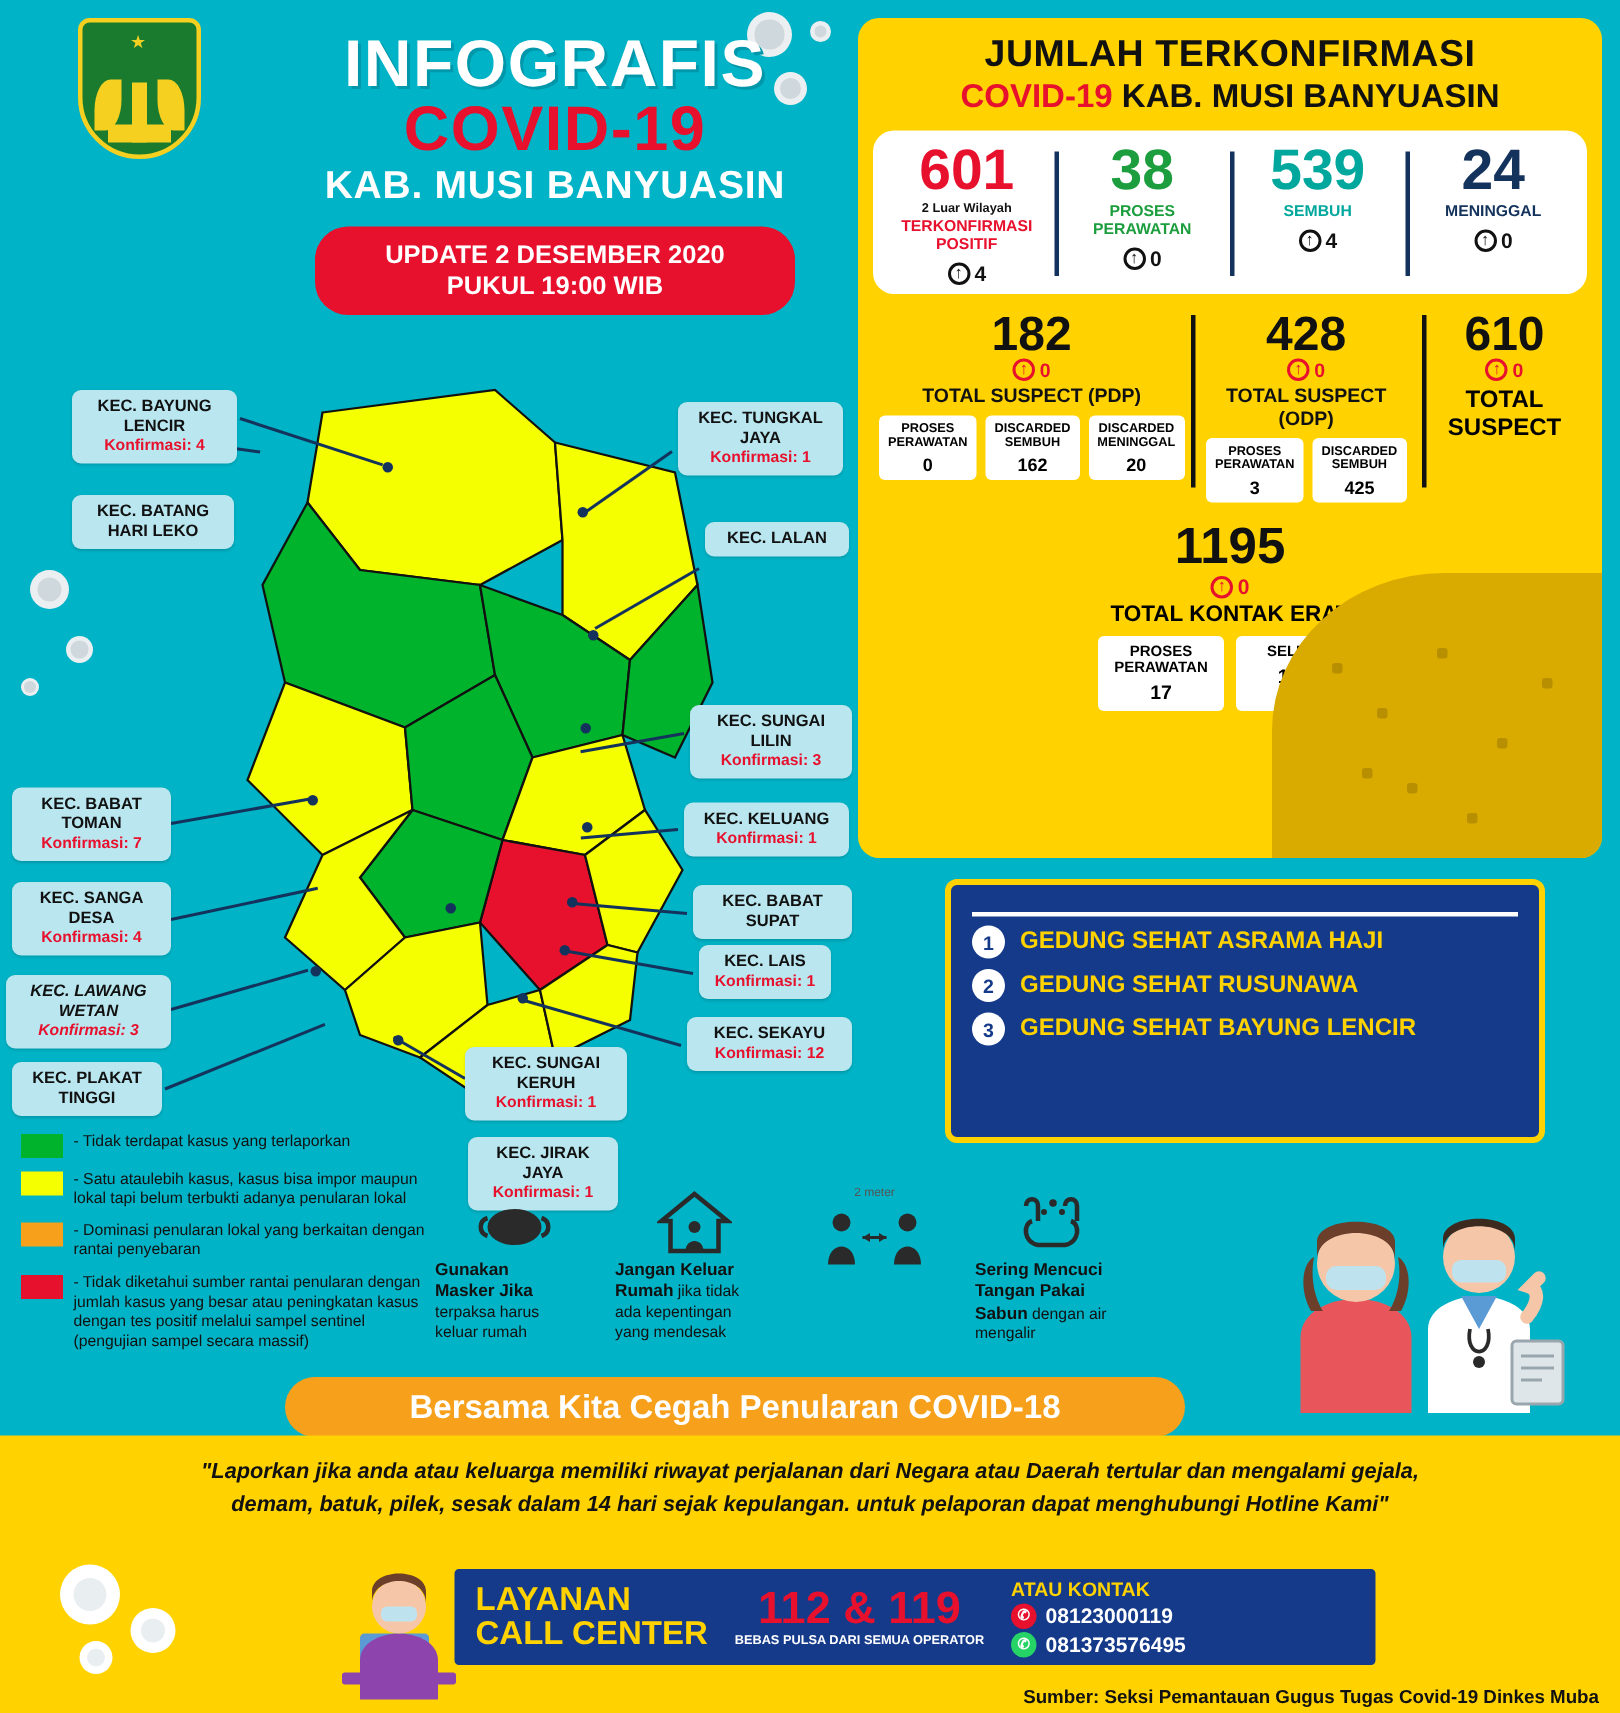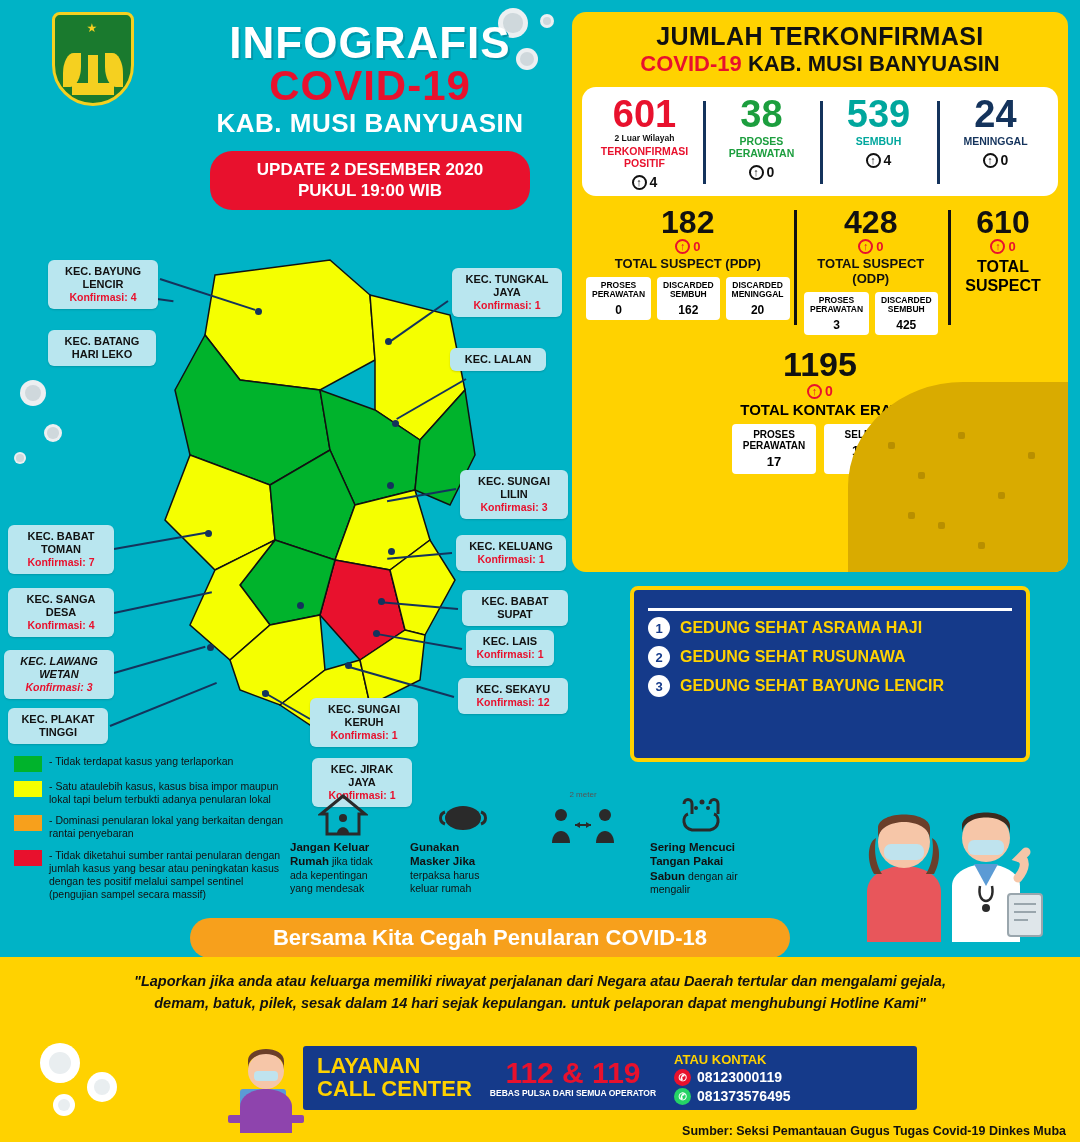--- a/index.html
+++ b/index.html
@@ -433,21 +433,21 @@
     </div>
     <div class="tag" style="left:8px;top:478px;width:100px;">
       <div style="white-space:pre-line">KEC. PLAKAT
 TINGGI</div>
     </div>
     <div class="tag" style="left:452px;top:38px;width:110px;">
       <div style="white-space:pre-line">KEC. TUNGKAL
 JAYA</div>
       <div class="konf">Konfirmasi: 1</div>
     </div>
-    <div class="tag" style="left:450px;top:118px;width:96px;">
+    <div class="tag" style="left:470px;top:118px;width:96px;">
       <div>KEC. LALAN</div>
     </div>
     <div class="tag" style="left:460px;top:240px;width:108px;">
       <div style="white-space:pre-line">KEC. SUNGAI
 LILIN</div>
       <div class="konf">Konfirmasi: 3</div>
     </div>
     <div class="tag" style="left:456px;top:305px;width:110px;">
       <div>KEC. KELUANG</div>
       <div class="konf">Konfirmasi: 1</div>
@@ -489,49 +489,49 @@
       <div class="leg-swatch" style="background:#f7a01c"></div>
       <div class="leg-text">- Dominasi penularan lokal yang berkaitan dengan rantai penyebaran</div>
     </div>
     <div class="leg-row">
       <div class="leg-swatch" style="background:#e8112d"></div>
       <div class="leg-text">- Tidak diketahui sumber rantai penularan dengan jumlah kasus yang besar atau peningkatan kasus dengan tes positif melalui sampel sentinel (pengujian sampel secara massif)</div>
     </div>
   </div>
 
   <div class="protocols">
+    <div class="proto">
+      <div class="pi">
+        <svg width="56" height="40" viewBox="0 0 56 40">
+            <ellipse cx="28" cy="22" rx="18" ry="12" fill="#2a2a2a"></ellipse>
+            <path d="M10,16 C4,18 4,26 10,28" stroke="#2a2a2a" stroke-width="3" fill="none"></path>
+            <path d="M46,16 C52,18 52,26 46,28" stroke="#2a2a2a" stroke-width="3" fill="none"></path>
+          </svg>
+      </div>
+      <div class="ptxt">
+        <b style="white-space:pre-line">Gunakan
+Masker Jika</b>
+        <span style="white-space:pre-line">terpaksa harus
+keluar rumah</span>
+      </div>
+    </div>
     <div class="proto">
       <div class="pi">
         <svg width="50" height="44" viewBox="0 0 50 44">
             <path d="M25,4 L47,22 L41,22 L41,42 L9,42 L9,22 L3,22 Z" fill="none" stroke="#2a2a2a" stroke-width="3"></path>
             <circle cx="25" cy="26" r="4" fill="#2a2a2a"></circle>
             <path d="M19,42 C19,33 31,33 31,42" fill="#2a2a2a"></path>
           </svg>
       </div>
       <div class="ptxt">
         <b style="white-space:pre-line">Jangan Keluar
 Rumah</b>
         <span style="white-space:pre-line">jika tidak
 ada kepentingan
 yang mendesak</span>
-      </div>
-    </div>
-    <div class="proto">
-      <div class="pi">
-        <svg width="56" height="40" viewBox="0 0 56 40">
-            <ellipse cx="28" cy="22" rx="18" ry="12" fill="#2a2a2a"></ellipse>
-            <path d="M10,16 C4,18 4,26 10,28" stroke="#2a2a2a" stroke-width="3" fill="none"></path>
-            <path d="M46,16 C52,18 52,26 46,28" stroke="#2a2a2a" stroke-width="3" fill="none"></path>
-          </svg>
-      </div>
-      <div class="ptxt">
-        <b style="white-space:pre-line">Gunakan
-Masker Jika</b>
-        <span style="white-space:pre-line">terpaksa harus
-keluar rumah</span>
       </div>
     </div>
     <div class="proto">
       <div class="meter">2 meter</div>
       <div class="pi">
         <svg width="72" height="40" viewBox="0 0 72 40">
             <circle cx="14" cy="10" r="6" fill="#2a2a2a"></circle>
             <path d="M5,38 C5,22 23,22 23,38 Z" fill="#2a2a2a"></path>
             <circle cx="58" cy="10" r="6" fill="#2a2a2a"></circle>
             <path d="M49,38 C49,22 67,22 67,38 Z" fill="#2a2a2a"></path>

